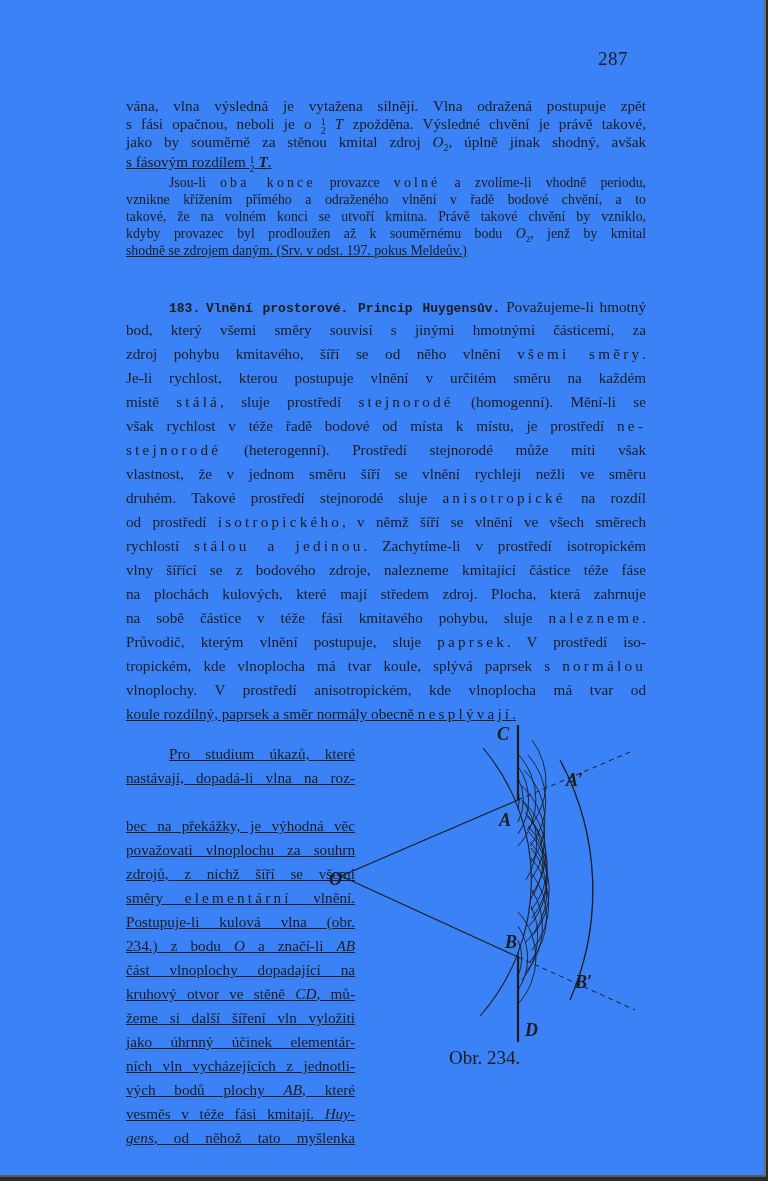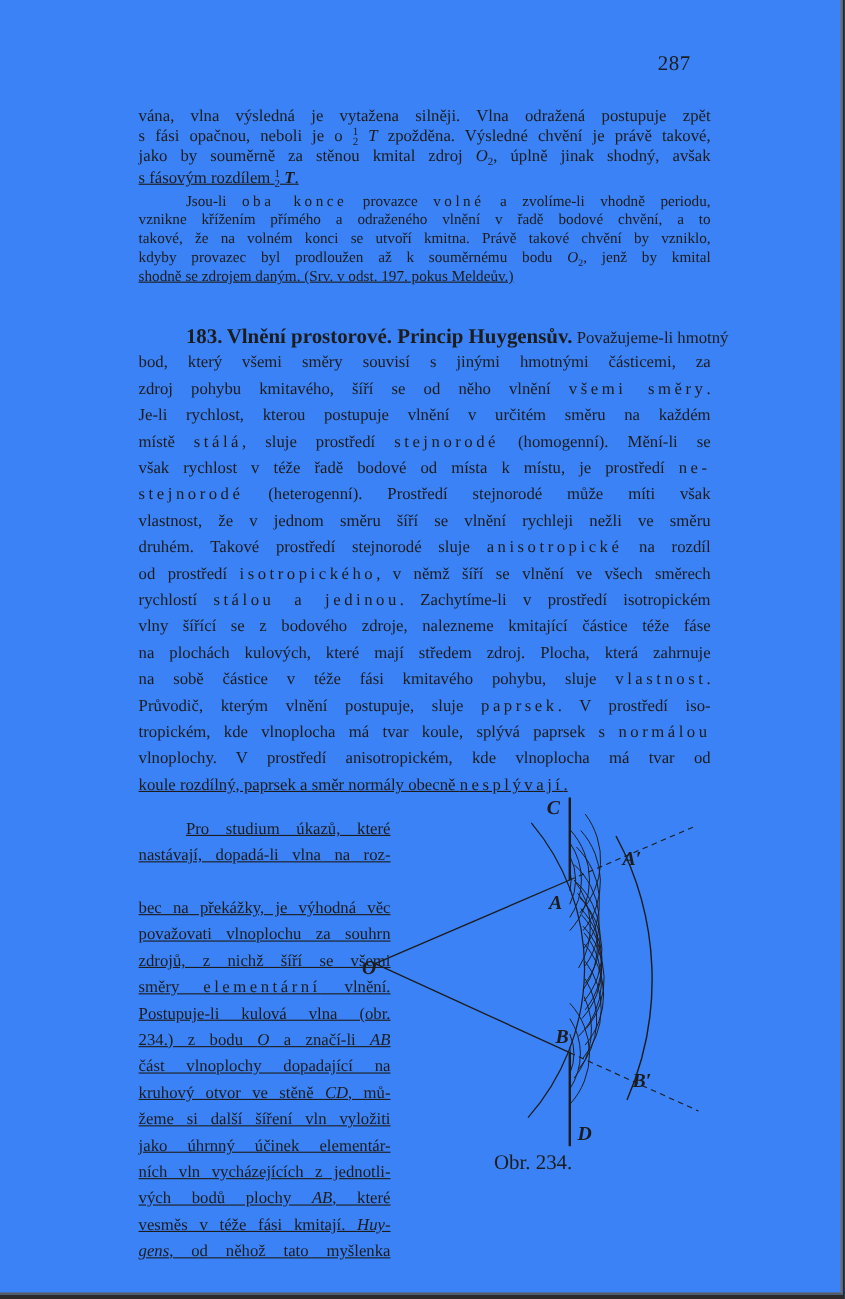--- a/index.html
+++ b/index.html
@@ -25,21 +25,21 @@
       position: absolute; left: 88px; width: 520px;
       font-size: 15.2px; line-height: 18px; white-space: nowrap;
       text-align: justify; text-align-last: justify; margin-left: 38px;
     }
     .line.last { text-align-last: left; text-decoration: underline; }
     .line.indent { left: 131px; width: 477px; }
     .line.narrow { width: 229px; text-decoration: underline; }
     .line.narrow.indent { left: 131px; width: 186px; }
     .line.small { font-size: 13.8px; }
     .sp { letter-spacing: 3.2px; }
-    .bold-sans { font-family: Liberation Serif, serif; font-weight: bold; font-size: 19px; }
+    .bold-sans { font-family: Liberation Mono, monospace; font-weight: bold; font-size: 13px; }
     .it { font-style: italic; }
     .frac { font-size: 10px; display: inline-block; vertical-align: middle; line-height: 9px; text-align: center; }
     .frac span { display: block; }
     .figure { position: absolute; left: 320px; top: 715px; width: 330px; height: 355px; }
     .caption { position: absolute; left: 449px; top: 1047px; font-size: 19px; text-align: center; }
   </style>
 </head>
 <body>
 
 <div class="page">
@@ -63,21 +63,21 @@
   <div class="line" style="top:369px">Je-li rychlost, kterou postupuje vlnění v určitém směru na každém</div>
   <div class="line" style="top:393px">místě <span class="sp">stálá</span>, sluje prostředí <span class="sp">stejnorodé</span> (homogenní). Mění-li se</div>
   <div class="line" style="top:417px">však rychlost v téže řadě bodové od místa k místu, je prostředí <span class="sp">ne-</span></div>
   <div class="line" style="top:441px"><span class="sp">stejnorodé</span> (heterogenní). Prostředí stejnorodé může míti však</div>
   <div class="line" style="top:465px">vlastnost, že v jednom směru šíří se vlnění rychleji nežli ve směru</div>
   <div class="line" style="top:489px">druhém. Takové prostředí stejnorodé sluje <span class="sp">anisotropické</span> na rozdíl</div>
   <div class="line" style="top:513px">od prostředí <span class="sp">isotropického</span>, v němž šíří se vlnění ve všech směrech</div>
   <div class="line" style="top:537px">rychlostí <span class="sp">stálou a jedinou</span>. Zachytíme-li v prostředí isotropickém</div>
   <div class="line" style="top:561px">vlny šířící se z bodového zdroje, nalezneme kmitající částice téže fáse</div>
   <div class="line" style="top:585px">na plochách kulových, které mají středem zdroj. Plocha, která zahrnuje</div>
-  <div class="line" style="top:609px">na sobě částice v téže fási kmitavého pohybu, sluje <span class="sp">vlastnost</span>.</div>
+  <div class="line" style="top:609px">na sobě částice v téže fási kmitavého pohybu, sluje <span class="sp">nalezneme</span>.</div>
   <div class="line" style="top:633px">Průvodič, kterým vlnění postupuje, sluje <span class="sp">paprsek</span>. V prostředí iso-</div>
   <div class="line" style="top:657px">tropickém, kde vlnoplocha má tvar koule, splývá paprsek s <span class="sp">normálou</span></div>
   <div class="line" style="top:681px">vlnoplochy. V prostředí anisotropickém, kde vlnoplocha má tvar od</div>
   <div class="line last" style="top:705px">koule rozdílný, paprsek a směr normály obecně <span class="sp">nesplývají</span>.</div>
 
   <div class="line narrow indent" style="top:745px">Pro studium úkazů, které</div>
   <div class="line narrow" style="top:769px">nastávají, dopadá-li vlna na roz-</div>
   <div class="line narrow" style="top:817px">bec na překážky, je výhodná věc</div>
   <div class="line narrow" style="top:841px">považovati vlnoplochu za souhrn</div>
   <div class="line narrow" style="top:865px">zdrojů, z nichž šíří se všemi</div>

